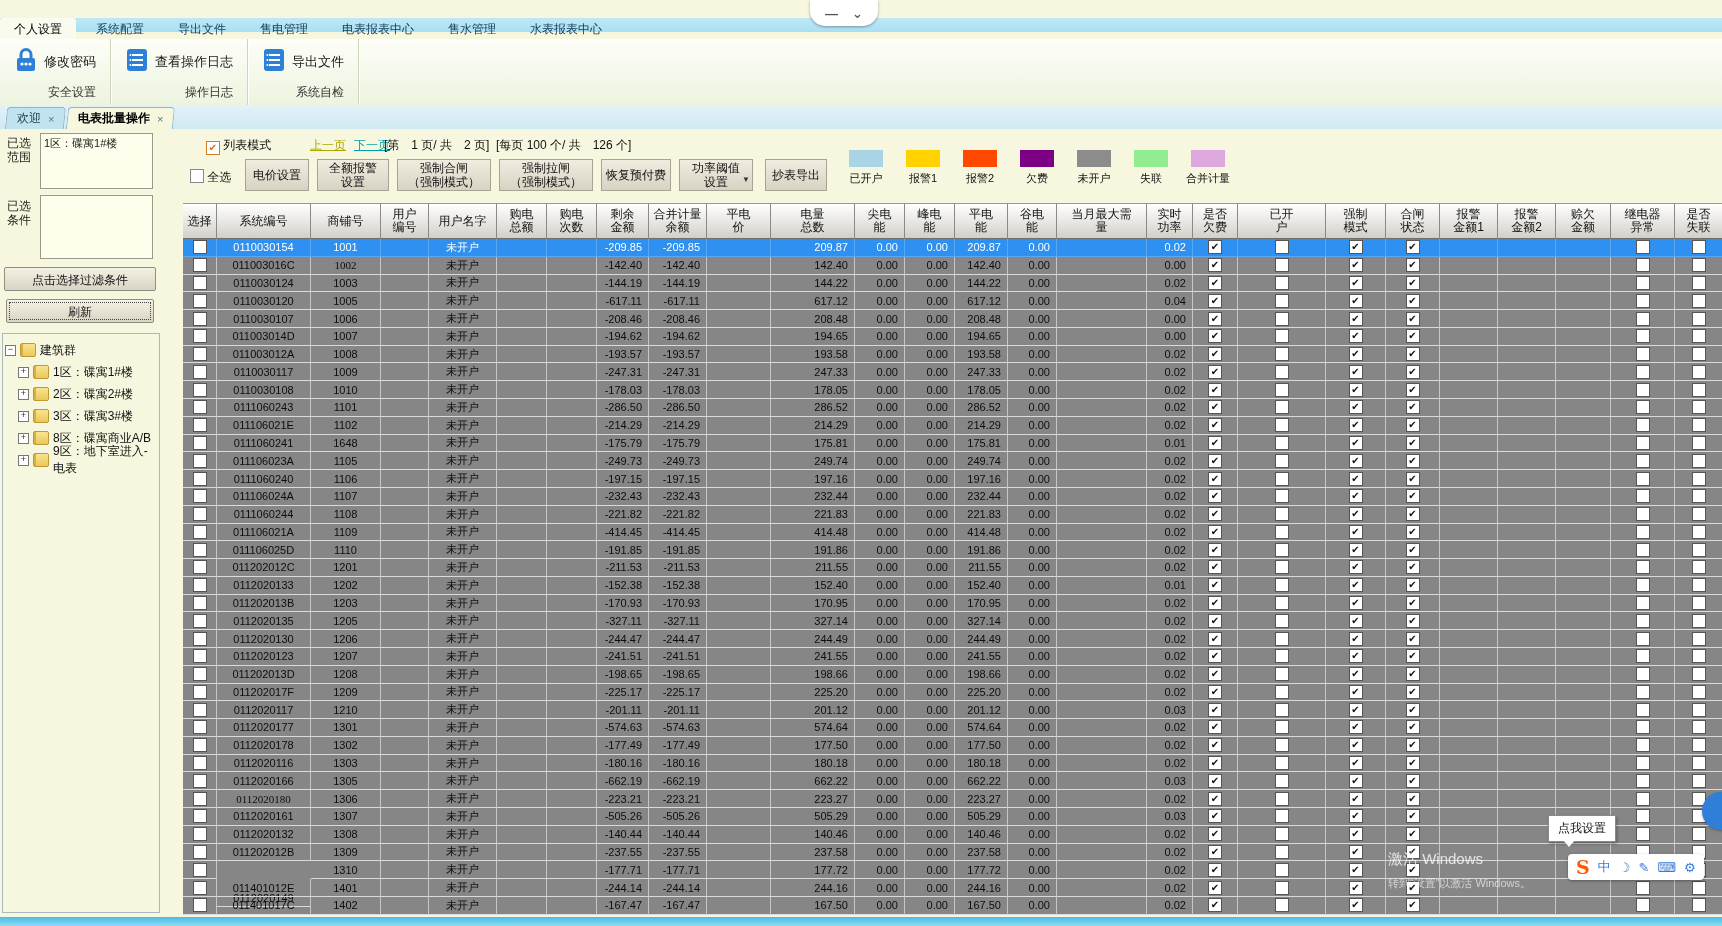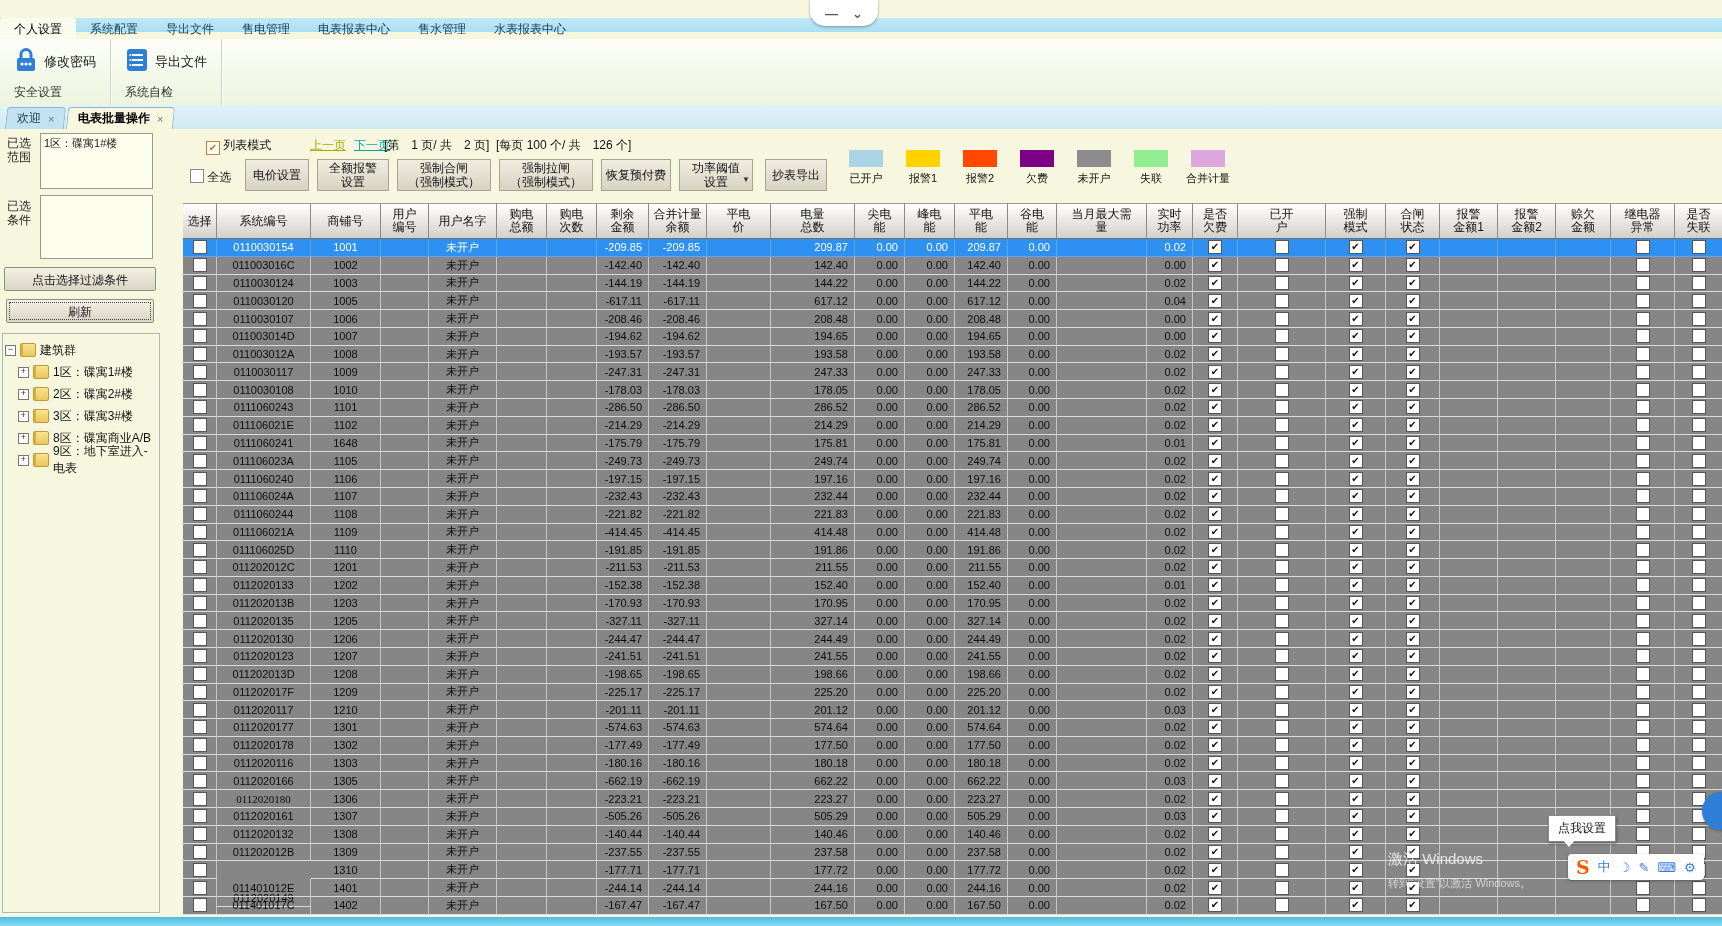--- a/index.html
+++ b/index.html
@@ -24,29 +24,29 @@
   .win-btn:first-child{border-left:none;}
   .win-btn.close{background:#E2574C;color:#000;}
 
   
   #capture-pill{position:absolute;left:810px;top:0;width:68px;height:26px;background:#fff;
     border-radius:0 0 15px 15px;box-shadow:0 1px 3px rgba(0,0,0,.35);z-index:60;
     display:flex;align-items:center;justify-content:center;gap:14px;color:#555;font-size:13px;font-weight:bold;}
 
   
   #menubar{position:absolute;left:0;top:18px;width:100%;height:14px;
-    background:linear-gradient(#BFE8F6,#A9DFF2);display:flex;}
+    background:linear-gradient(#BFE8F6,#A9DFF2);display:flex;gap:6px;}
   .menu-tab{padding:3px 14px 0 14px;font-size:12px;color:#14405e;height:21px;box-sizing:border-box;}
   .menu-tab.active{background:#F8FBEE;color:#000;border-radius:3px 3px 0 0;}
 
   
   #ribbon{position:absolute;left:0;top:39px;width:100%;height:66px;
     background:linear-gradient(#FDFEF8,#ECF4DE);border-bottom:1px solid #c9d6bb;display:flex;}
   .rgroup{position:relative;border-right:1px solid #cdd6bd;box-shadow:1px 0 0 #ffffff;
-    display:flex;flex-direction:column;align-items:flex-start;padding:4px 14px 0 14px;}
+    display:flex;flex-direction:column;align-items:flex-end;padding:4px 14px 0 14px;}
   .rbtn{display:flex;align-items:center;gap:6px;height:38px;cursor:default;}
   .rbtn-label{font-size:13px;color:#1a1a1a;}
   .rcaption{font-size:12px;color:#333;padding:3px 0 2px 0;}
 
   
   #doctabs{position:absolute;left:0;top:105px;width:100%;height:24px;
     background:linear-gradient(#E3F2F8,#CFE9F3);display:flex;align-items:flex-end;padding-left:6px;box-sizing:border-box;}
   .doc-tab{display:flex;align-items:center;gap:7px;font-size:12px;padding:4px 10px;height:22px;
     box-sizing:border-box;border:1px solid #8FB6C6;border-bottom:none;border-radius:4px 4px 0 0;
     background:#C3E2F0;color:#1c4258;transform:skewX(-6deg);margin-right:2px;}
@@ -151,20 +151,37 @@
               <rect x="3" y="11" width="18" height="13" rx="2" fill="#2E7FD6"></rect>
               <path d="M7 11 V7.5 a5 5 0 0 1 10 0 V11" fill="none" stroke="#2E7FD6" stroke-width="3"></path>
               <circle cx="8" cy="17" r="1.6" fill="#fff"></circle>
               <circle cx="12" cy="17" r="1.6" fill="#fff"></circle>
               <circle cx="16" cy="17" r="1.6" fill="#fff"></circle>
             </svg>
         </span>
         <span class="rbtn-label">修改密码</span>
       </div>
       <div class="rcaption">安全设置</div>
+    </div>
+    <div class="rgroup">
+      <div class="rbtn">
+        <span>
+          <svg width="24" height="26" viewBox="0 0 24 26">
+              <rect x="2" y="2" width="20" height="22" rx="3" fill="#2E7FD6"></rect>
+              <rect x="7" y="7" width="11" height="2" fill="#fff"></rect>
+              <rect x="7" y="12" width="11" height="2" fill="#fff"></rect>
+              <rect x="7" y="17" width="11" height="2" fill="#fff"></rect>
+              <circle cx="5.4" cy="8" r="1" fill="#fff"></circle>
+              <circle cx="5.4" cy="13" r="1" fill="#fff"></circle>
+              <circle cx="5.4" cy="18" r="1" fill="#fff"></circle>
+            </svg>
+        </span>
+        <span class="rbtn-label">查看操作日志</span>
+      </div>
+      <div class="rcaption">操作日志</div>
     </div>
     <div class="rgroup">
       <div class="rbtn">
         <span>
           <svg width="24" height="26" viewBox="0 0 24 26">
               <rect x="2" y="2" width="20" height="22" rx="3" fill="#2E7FD6"></rect>
               <rect x="7" y="7" width="11" height="2" fill="#fff"></rect>
               <rect x="7" y="12" width="11" height="2" fill="#fff"></rect>
               <rect x="7" y="17" width="11" height="2" fill="#fff"></rect>
               <circle cx="5.4" cy="8" r="1" fill="#fff"></circle>
@@ -384,21 +401,21 @@
             </div>
             <div class="td c" style="width: 48px;">
               <span class="cb"></span>
             </div>
           </div>
           <div class="tr">
             <div class="td c" style="width: 34px;">
               <span class="cb"></span>
             </div>
             <div class="td c" style="width: 94px;">011003016C</div>
-            <div class="td c" style="width: 70px;">1002</div>
+            <div class="td c" style="width: 70px; font-family: Liberation Serif, serif;">1002</div>
             <div class="td c" style="width: 48px;"></div>
             <div class="td c" style="width: 68px;">未开户</div>
             <div class="td c" style="width: 50px;"></div>
             <div class="td c" style="width: 50px;"></div>
             <div class="td r" style="width: 52px;">-142.40</div>
             <div class="td r" style="width: 58px;">-142.40</div>
             <div class="td c" style="width: 64px;"></div>
             <div class="td r" style="width: 84px;">142.40</div>
             <div class="td r" style="width: 50px;">0.00</div>
             <div class="td r" style="width: 50px;">0.00</div>

